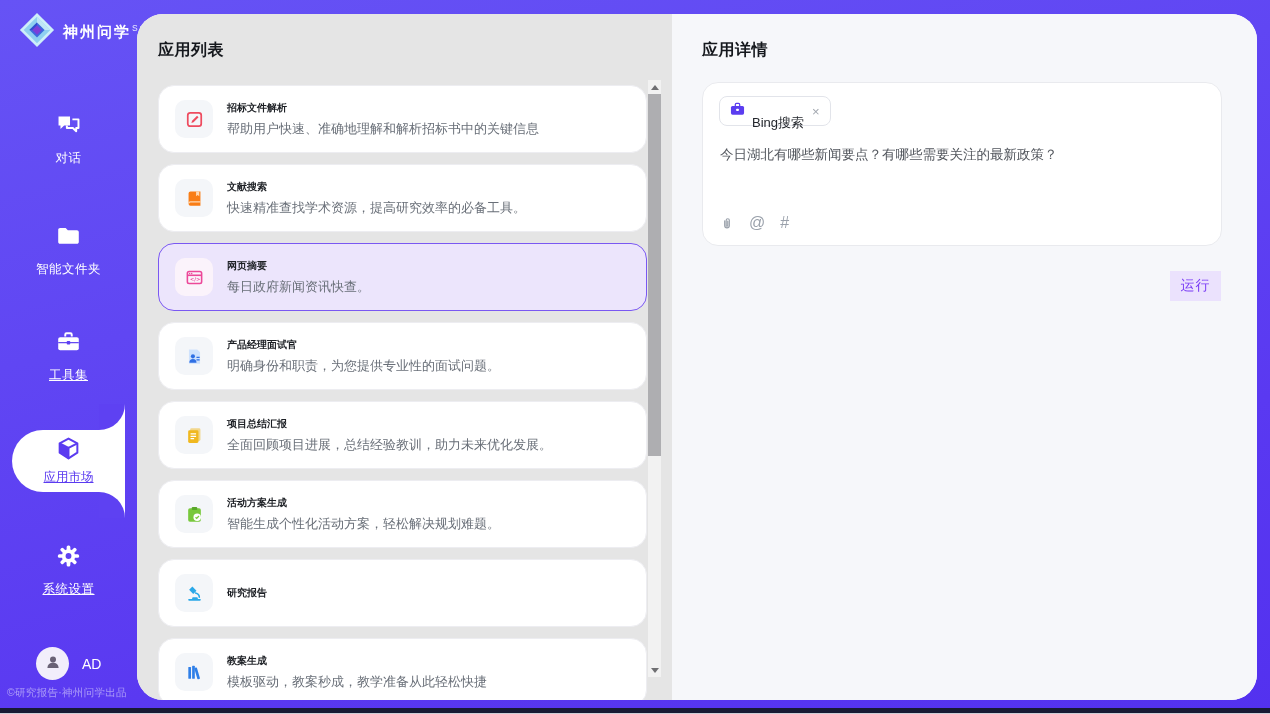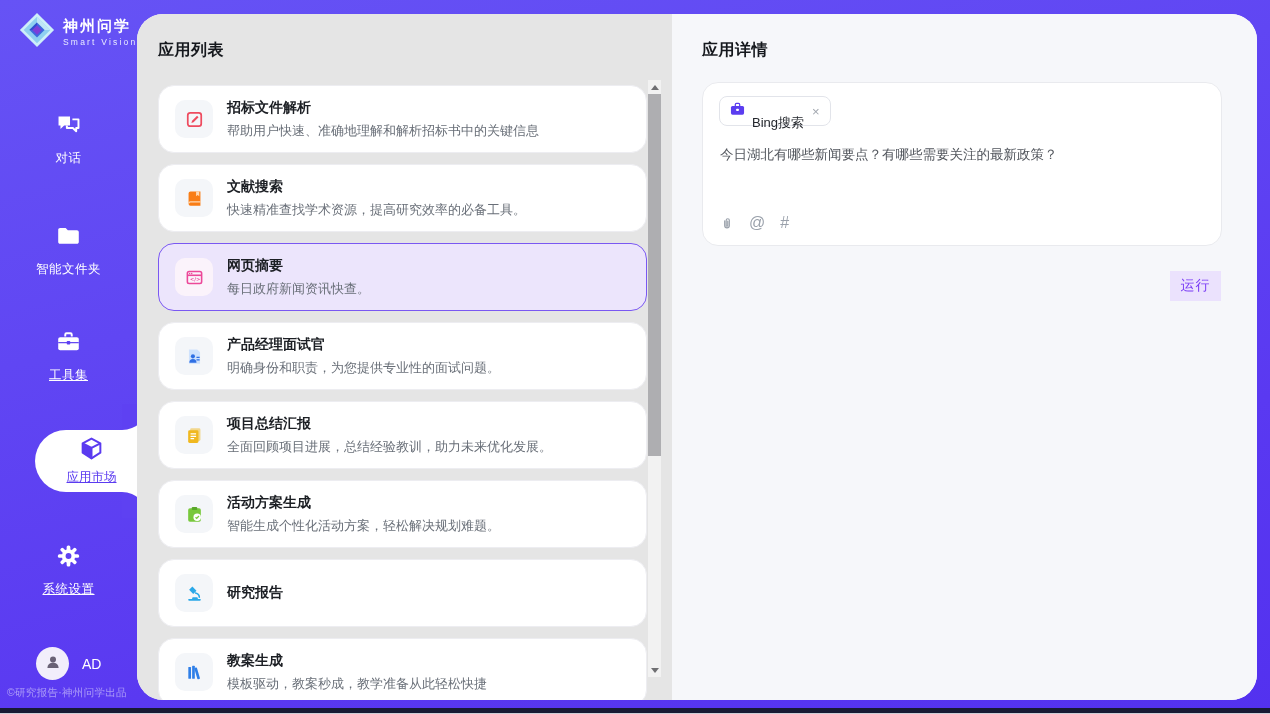--- a/index.html
+++ b/index.html
@@ -7,30 +7,30 @@
   body { font-family:"Liberation Sans","DejaVu Sans",sans-serif; background:#e9e9ee; position:relative; }
 
   
   .page { position:absolute; inset:0; background:linear-gradient(165deg,#6653f5 0%,#5a39f1 70%,#5331ef 100%); }
   .bottom-dark { position:absolute; left:0; right:0; bottom:1px; height:5px; background:#171a33; z-index:40; }
   .bottom-light { position:absolute; left:0; right:0; bottom:0; height:1px; background:#cdced6; z-index:41; }
 
   
   .sidebar { position:absolute; left:0; top:0; width:137px; height:708px; z-index:10; }
   .logo-row { position:absolute; top:11px; left:18px; display:flex; align-items:center; gap:7px; }
-  .brand-text { display:flex; flex-direction:column; gap:1px; }
+  .brand-text { display:flex; flex-direction:row; gap:1px; }
   .brand-name { color:#fff; font-size:15px; font-weight:bold; letter-spacing:2px; white-space:nowrap; }
   .brand-tagline { color:#e9ecff; font-size:8.5px; letter-spacing:2.2px; white-space:nowrap; }
 
   .nav-item { position:absolute; left:0; width:137px; display:flex; flex-direction:column; align-items:center; gap:8px; cursor:pointer; }
   .nav-item .nav-label { color:#fff; font-size:12.5px; letter-spacing:.5px; }
   .nav-item.u .nav-label { text-decoration:underline; }
   .ni-chat { top:112px; } .ni-folder { top:223px; } .ni-tool { top:329px; } .ni-gear { top:543px; }
 
-  .nav-active { position:absolute; top:430px; left:35px; width:113px; height:62px; background:#fff;
+  .nav-active { position:absolute; top:430px; left:12px; width:113px; height:62px; background:#fff;
     border-radius:31px 0 0 31px; display:flex; flex-direction:column; align-items:center; justify-content:center;
     gap:4px; cursor:pointer; z-index:11; }
   .nav-active .nav-label { color:#5b3bf0; font-size:12.5px; text-decoration:underline; }
   .curve { position:absolute; right:0; width:26px; height:26px; background:#fff; }
   .curve::after { content:''; position:absolute; inset:0; background:#5e41f2; }
   .curve-top { top:-26px; } .curve-top::after { border-bottom-right-radius:26px; }
   .curve-bottom { bottom:-26px; } .curve-bottom::after { border-top-right-radius:26px; }
 
   .user-row { position:absolute; top:647px; left:36px; display:flex; align-items:center; gap:13px; cursor:pointer; }
   .avatar { width:33px; height:33px; border-radius:50%; background:#f2eefb; display:flex; align-items:center; justify-content:center; }
@@ -47,21 +47,21 @@
   .detail-panel .panel-title { left:30px; }
 
   
   .cards { position:absolute; left:21px; top:71px; width:489px; bottom:0; overflow:hidden; }
   .card { height:68px; border:1px solid #ededf1; border-radius:16px; background:#fff; margin-bottom:11px;
     display:flex; align-items:center; padding:0 16px; gap:14px; cursor:pointer; }
   .card.selected { background:#ece5fc; border:1px solid #7a58f2; }
   .card-icon { width:38px; height:38px; border-radius:10px; background:#f4f6f9; display:flex; align-items:center; justify-content:center; flex:none; }
   .card.selected .card-icon { background:#fbf3fb; }
   .card-text { display:flex; flex-direction:column; gap:5px; min-width:0; }
-  .card-title { font-size:14px; font-weight:bold; color:#1c1f24; }
+  .card-title { font-size:10px; font-weight:bold; color:#1c1f24; }
   .card-desc { font-size:13px; color:#696f78; white-space:nowrap; }
 
   
   .scrollbar { position:absolute; left:511px; top:66px; width:13px; height:597px; background:#f2f2f2; }
   .sb-btn { position:absolute; left:0; width:13px; height:14px; background:#f2f2f2; display:flex; align-items:center; justify-content:center; cursor:pointer; }
   .sb-up { top:0; } .sb-down { bottom:0; }
   .tri-up { width:0; height:0; border-left:4px solid transparent; border-right:4px solid transparent; border-bottom:5px solid #6f6f72; }
   .tri-down { width:0; height:0; border-left:4px solid transparent; border-right:4px solid transparent; border-top:5px solid #6f6f72; }
   .sb-thumb { position:absolute; left:0; top:14px; width:13px; height:362px; background:#aeaeb1; cursor:grab; }
 

